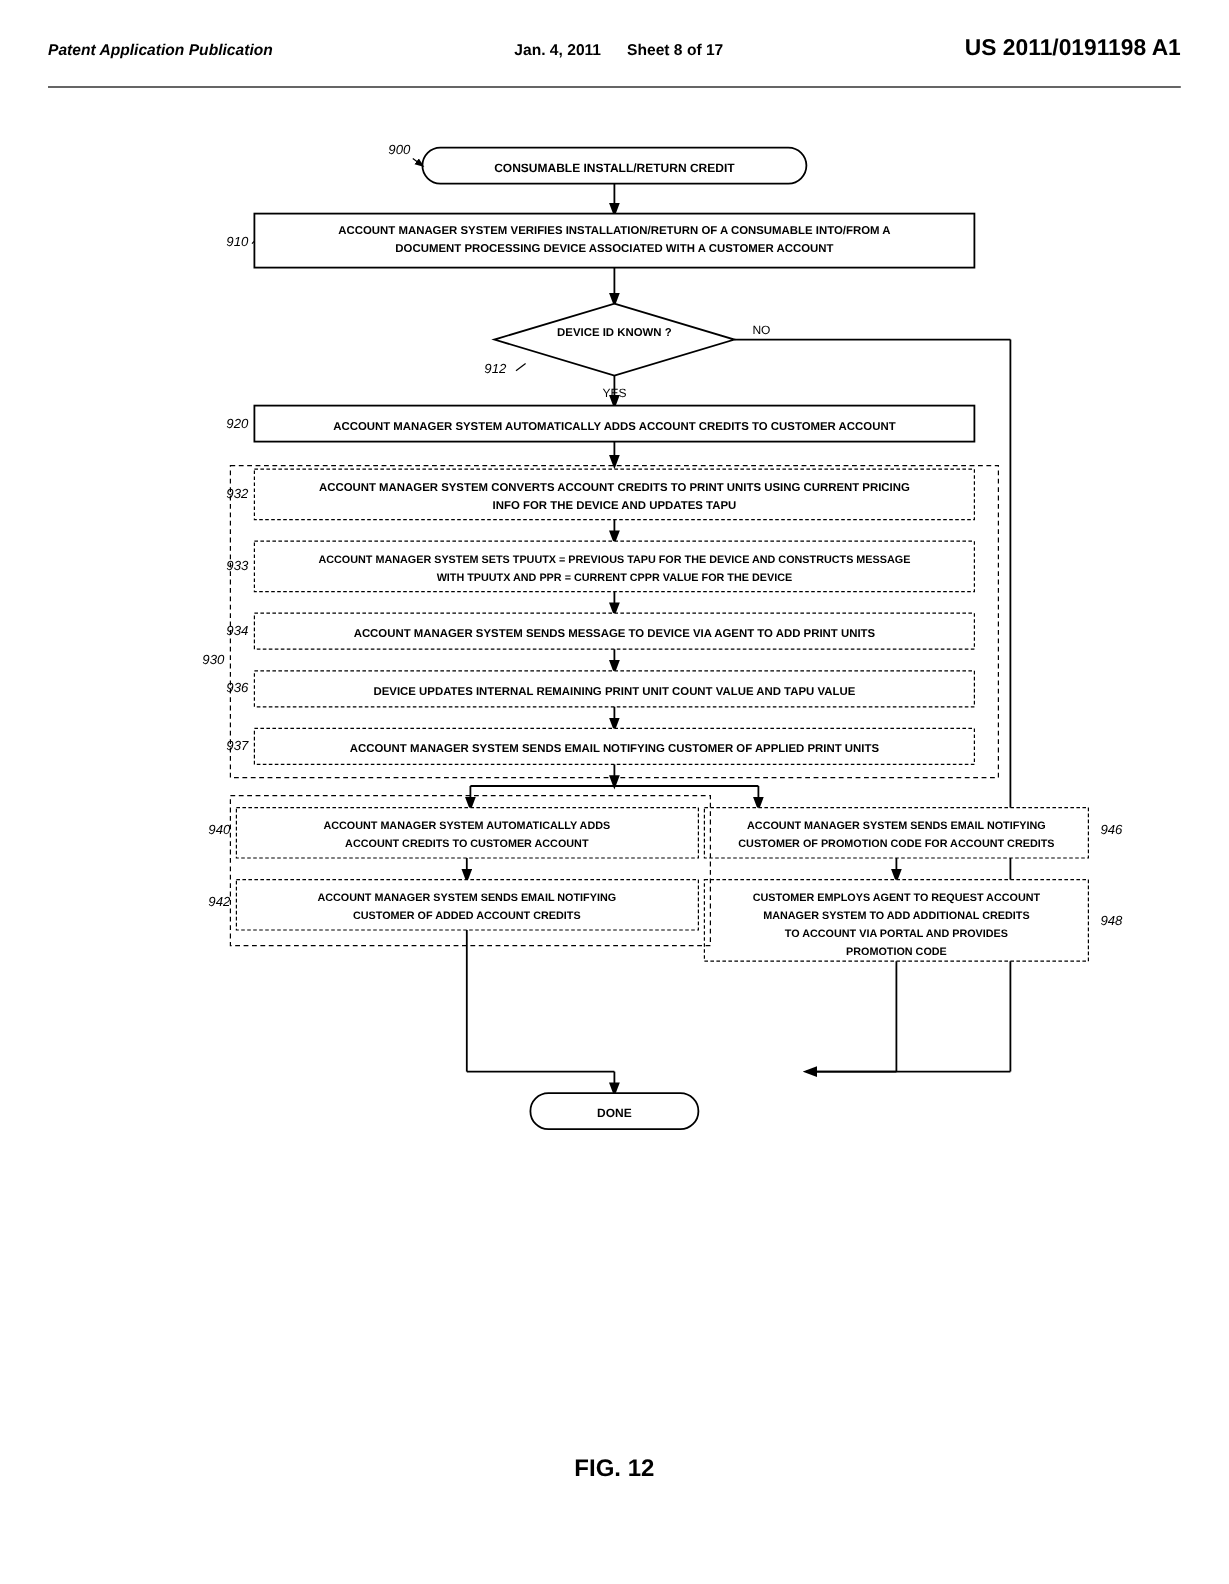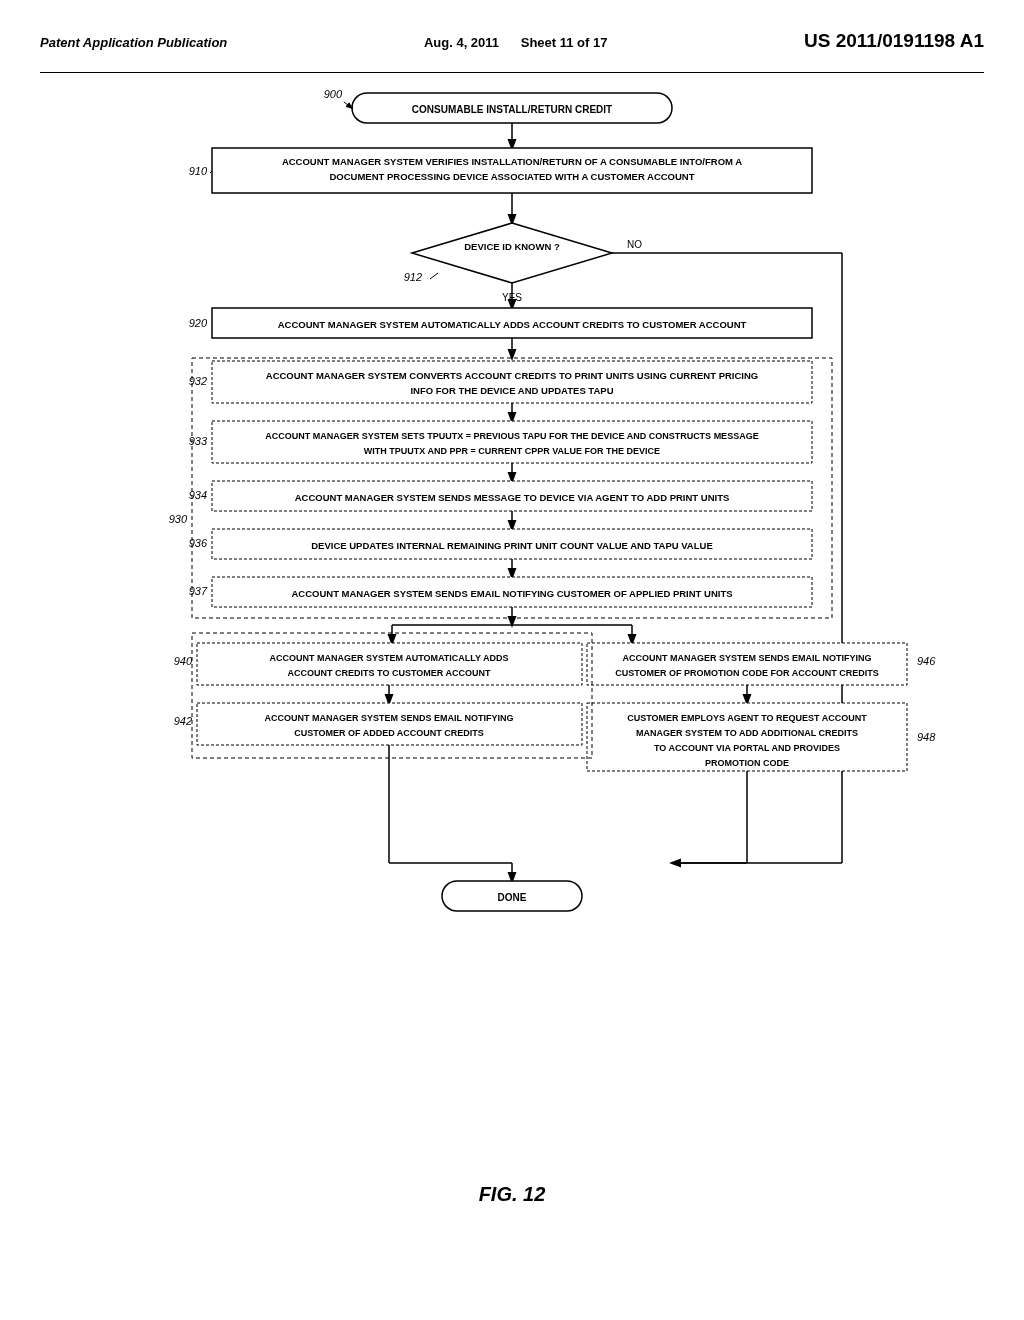--- a/index.html
+++ b/index.html
@@ -16,20 +16,21 @@
       min-height: 1320px;
       background: #fff;
       padding: 20px 40px;
     }
     .header {
       display: flex;
       justify-content: space-between;
       align-items: baseline;
       padding: 10px 0 20px 0;
       border-bottom: 1px solid #000;
+      margin-bottom: 30px;
     }
     .header-left {
       font-size: 13px;
       font-weight: bold;
       font-style: italic;
     }
     .header-center {
       font-size: 13px;
       font-weight: bold;
     }
@@ -45,35 +46,34 @@
     }
 
     
     .flow-svg {
       display: block;
     }
 
     .fig-label {
       text-align: center;
       font-size: 20px;
-      font-style: italic;
       font-weight: bold;
       margin-top: 20px;
     }
   </style>
 </head>
 <body>
 
 <div class="page">
   <div class="header">
     <div class="header-left">Patent Application Publication</div>
     <div class="header-center">
-      <span>Aug. 4, 2011</span>
+      <span>Jan. 4, 2011</span>
       &nbsp;&nbsp;&nbsp;&nbsp;
-      <span>Sheet 11 of 17</span>
+      <span>Sheet 8 of 17</span>
     </div>
     <div class="header-right">US 2011/0191198 A1</div>
   </div>
 
   <div class="diagram-area">
     <svg class="flow-svg" width="860" height="1080" viewBox="0 0 860 1080">
 
       <defs>
         <marker id="arrow" markerWidth="8" markerHeight="8" refX="6" refY="3" orient="auto">
           <path d="M0,0 L0,6 L8,3 z" fill="#000"></path>

